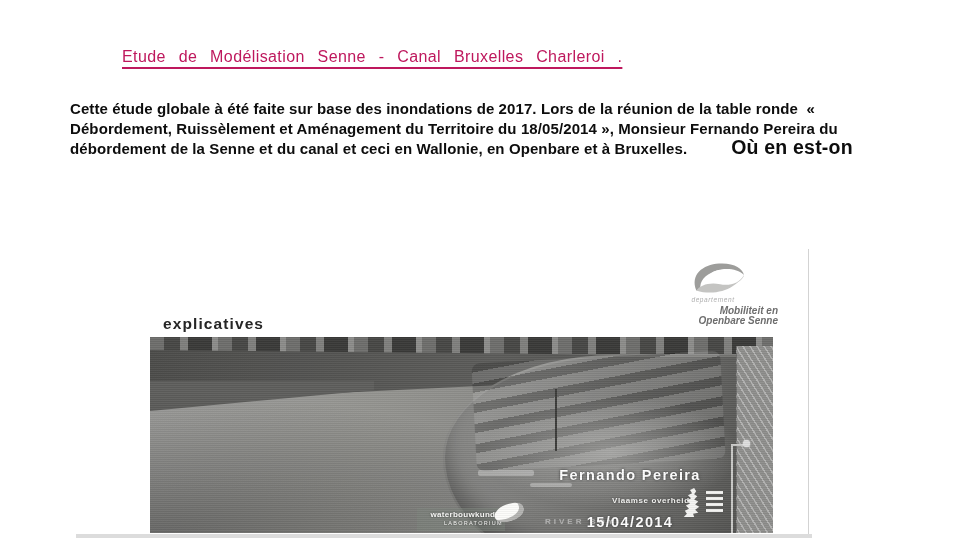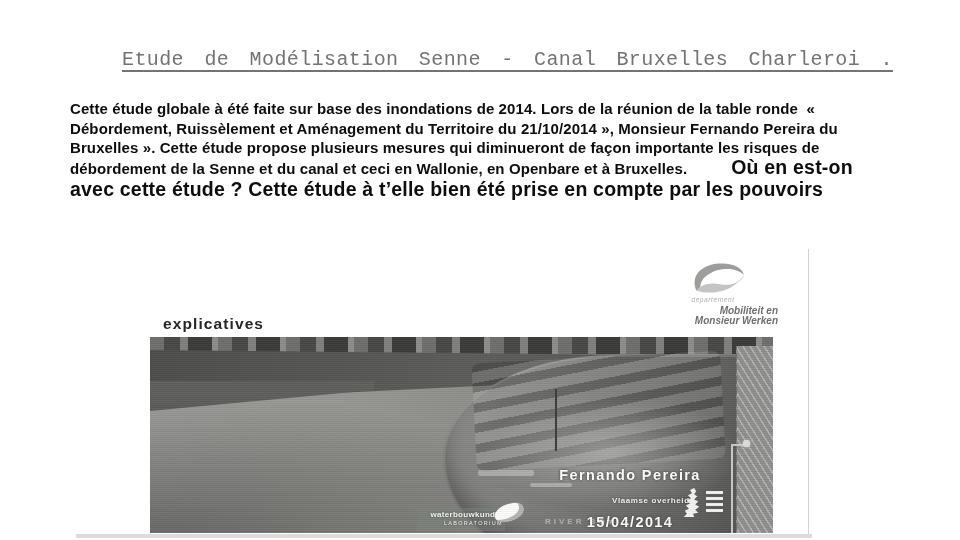--- a/index.html
+++ b/index.html
@@ -3,23 +3,23 @@
 <meta charset="utf-8">
 <style>
   html,body{margin:0;padding:0;background:#ffffff;}
   .stage{
     position:relative;width:960px;height:540px;overflow:hidden;
     background:#ffffff;font-family:"Liberation Sans",sans-serif;color:#0a0a0a;
   }
   
   .doc-title{
     position:absolute;left:122px;top:48px;
-    font-size:20px;font-weight:400;letter-spacing:.4px;word-spacing:8px;
-    color:#737373;white-space:pre;
-    text-decoration:underline;text-decoration-thickness:1.5px;text-underline-offset:5px;font-family:Liberation Mono, monospace;
+    font-size:16px;font-weight:400;letter-spacing:.4px;word-spacing:8px;
+    color:#be185d;white-space:pre;
+    text-decoration:underline;text-decoration-thickness:1.5px;text-underline-offset:5px;
   }
   .body-text{
     position:absolute;left:70px;top:99px;width:840px;
     font-weight:bold;font-size:15px;line-height:19.6px;letter-spacing:.1px;
     color:#0d0d0d;
   }
   .pl{white-space:pre;}
   .pl .q-inline{font-size:19.5px;margin-left:44px;letter-spacing:.2px;}
   .pl.big{font-size:19.5px;line-height:23.6px;letter-spacing:.2px;}
   
@@ -124,41 +124,39 @@
   .callout-dot{position:absolute;left:593px;top:103px;width:7px;height:7px;border-radius:50%;background:#dedede;box-shadow:0 0 2px rgba(255,255,255,.9);}
 </style>
 </head>
 <body>
 
 <div class="stage">
 
   <div class="doc-title">Etude de Modélisation Senne - Canal Bruxelles Charleroi .</div>
 
   <div class="body-text">
-    <div class="pl">Cette étude globale à été faite sur base des inondations de 2014. Lors de la réunion de la table ronde  «</div>
-    <div class="pl">Débordement, Ruissèlement et Aménagement du Territoire du 21/10/2014 », Monsieur Fernando Pereira du</div>
-    <div class="pl">Bruxelles ». Cette étude propose plusieurs mesures qui diminueront de façon importante les risques de</div>
+    <div class="pl">Cette étude globale à été faite sur base des inondations de 2017. Lors de la réunion de la table ronde  «</div>
+    <div class="pl">Débordement, Ruissèlement et Aménagement du Territoire du 18/05/2014 », Monsieur Fernando Pereira du</div>
     <div class="pl"><span>débordement de la Senne et du canal et ceci en Wallonie, en Openbare et à Bruxelles.</span><span class="q-inline">Où en est-on</span></div>
-    <div class="pl big">avec cette étude ? Cette étude à t’elle bien été prise en compte par les pouvoirs</div>
   </div>
 
   <div class="scan-title">
     <div>explicatives</div>
     <div>Senne - Canal Bruxelles-Charleroi</div>
   </div>
 
   <svg class="mow-logo" viewBox="0 0 56 34">
     <path d="M8,29 C2,14 14,4 30,3 C44,2 53,8 54,14 C48,8 36,7 27,10 C16,14 11,20 12,28 Z" fill="#9d9d9b"></path>
     <path d="M8,29 C20,33 34,31 43,25 C50,20 54,17 54,14 C50,22 40,25 31,23 C20,21 12,24 8,29 Z" fill="#c4c4c2"></path>
     <ellipse cx="30" cy="15" rx="11" ry="5.5" fill="#ffffff" transform="rotate(-12 30 15)"></ellipse>
   </svg>
   <div class="mow-text">
     <div class="dept">departement</div>
     <div class="mline">Mobiliteit en</div>
-    <div class="mline">Monsieur Werken</div>
+    <div class="mline">Openbare Senne</div>
   </div>
 
   <div class="photo">
     <div class="ph-sky"></div>
     <div class="ph-wall"></div>
     <div class="ph-lock"></div>
     <div class="ph-watershade"></div>
     <div class="ph-barge"></div>
     <div class="ph-holds"></div>
     <div class="ph-deckglow"></div>

